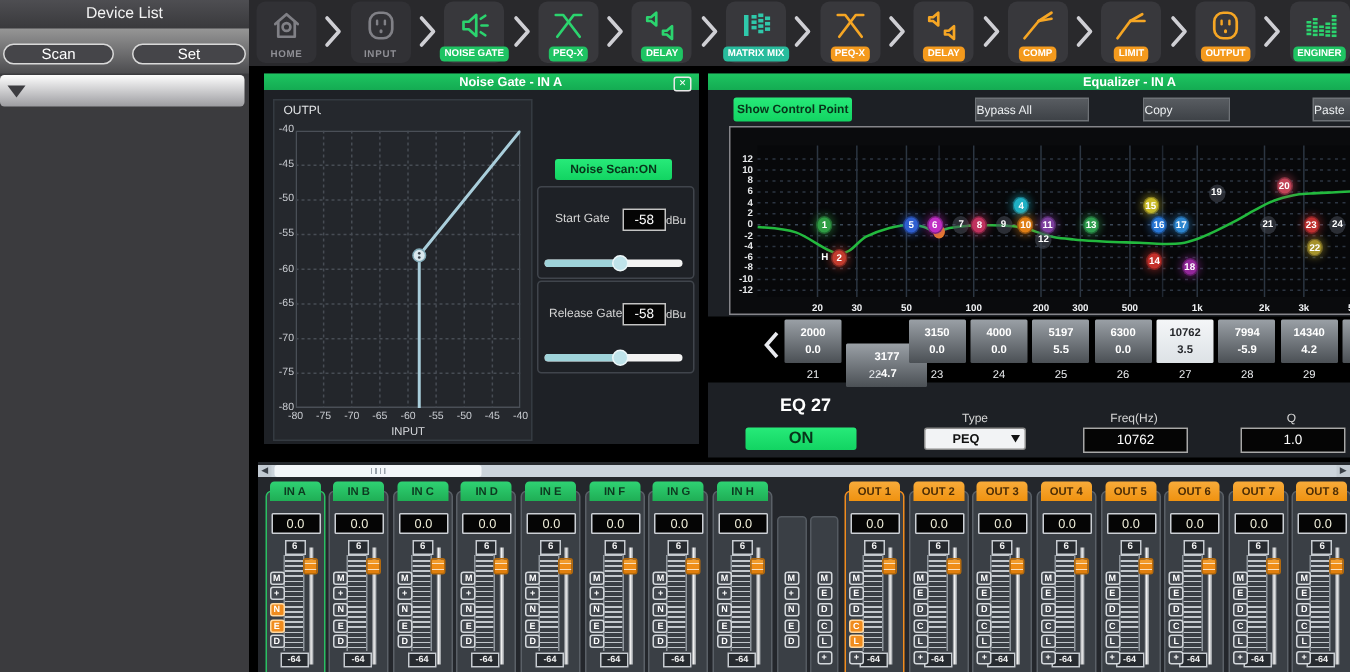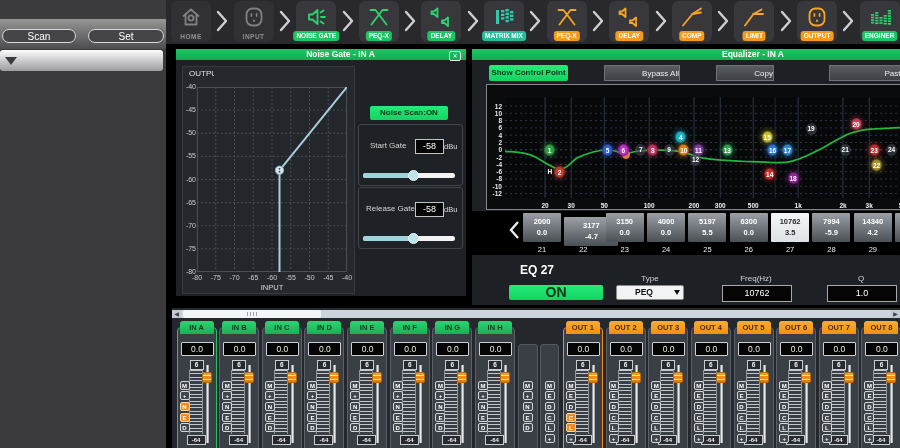--- a/index.html
+++ b/index.html
@@ -37,21 +37,21 @@
   .axis-label{color:#d8dade;font-size:7.5px;}
   .valbox{background:#050505;border:1px solid #c4c4c4;color:#fff;font-size:9px;text-align:center;}
   .grp{border:1px solid #40454c;border-radius:3px;}
   .grp-label{color:#d6d6d6;font-size:8px;}
   .unit{color:#d6d6d6;font-size:7.5px;}
   .slider-track{height:5px;border-radius:3px;background:#f3f3f3;overflow:hidden;}
   .slider-fill{position:absolute;left:0;top:0;bottom:0;background:#9fd3da;}
   .slider-thumb{width:11px;height:11px;border-radius:50%;background:#bfe3ea;border:1px solid #edf7f9;box-sizing:border-box;}
   .greenbtn{background:linear-gradient(#27ea79,#12d462);color:#07351a;font-weight:bold;text-align:center;border-radius:2px;}
   .graybtn{background:linear-gradient(#585c61,#3e4247);border:1px solid #6e7277;color:#eceff1;
-       font-size:8px;text-align:right;box-sizing:border-box;}
+       font-size:8px;text-align:left;box-sizing:border-box;margin-left:46px;}
   #eq-graph{background:#0a0b0d;border:1px solid #85858a;}
   .eq-ylab{color:#e8eaec;font-size:6.5px;font-weight:bold;text-align:right;width:14px;}
   .eq-xlab{color:#f0f2f4;font-size:6.5px;font-weight:bold;transform:translateX(-50%);}
   .eq-pt{border-radius:50%;color:#fff;font-size:6.5px;font-weight:bold;text-align:center;box-sizing:border-box;}
   .band-cell{background:linear-gradient(#9aa0a6,#4b5055);border-radius:1px;color:#fff;text-align:center;
        font-size:7.5px;font-weight:bold;line-height:1.5;padding-top:3px;box-sizing:border-box;height:29px;}
   .band-cell.sel{background:linear-gradient(#f4f6f8,#dde2e6);color:#26282c;}
   .band-num{color:#e9ebee;font-size:7.5px;text-align:center;transform:translateX(-50%);}
   .ctl-label{color:#d6d6d6;font-size:8px;text-align:center;transform:translateX(-50%);}
   
@@ -83,20 +83,21 @@
         box-sizing:border-box;background:linear-gradient(#f29c2c 0 2px,#fbe0bd 2px 3px,#ef8d17 3px 6px,#fbe0bd 6px 7px,#e07f0d 7px 11px);}
   .chbtn{position:absolute;left:2px;width:10px;height:9px;border:1px solid #d3d7db;border-radius:2px;background:#42474e;
        color:#fff;font-size:6px;font-weight:bold;text-align:center;line-height:8px;box-sizing:border-box;}
   .chbtn.on{background:#f08c1e;border-color:#ffd9a2;}
   .mstrip .chbtn{left:50%;margin-left:-5px;}
 </style>
 </head>
 <body>
 
 <div id="sidebar" class="abs">
+  <div id="sb-title" class="abs">Device List</div>
   <div id="sb-btnband" class="abs"></div>
   <div class="abs sb-btn" style="left:2px;width:74px;">Scan</div>
   <div class="abs sb-btn" style="left:88px;width:76px;">Set</div>
   <div id="sb-tree" class="abs"></div>
   <div id="sb-tri" class="abs"></div>
 </div>
 
 <div id="toolbar" class="abs">
     <div class="abs tb-item" style="left: 5px; background: rgb(49, 49, 53);">
       <svg width="24" height="26" viewBox="0 0 24 24">
@@ -409,21 +410,21 @@
     </div>
   <div id="eq-bandstrip" class="abs" style="left:0;top:162px;width:523px;height:44px;background:#000;">
     <svg class="abs" style="left:36px;top:9px;" width="13" height="20" viewBox="0 0 13 20">
       <polyline points="10,2 3,10 10,18" fill="none" stroke="#e8eaee" stroke-width="2.4"></polyline>
       </svg>
   <div class="band-cell" style="position: absolute; left: 51px; top: 2px; width: 38px;">
         <div style="font-size: 7.5px;">2000</div>
         <div style="font-size: 7.5px;">0.0</div>
       </div>
       <div class="band-num" style="position: absolute; left: 70px; top: 34px;">21</div>
-      <div class="band-cell" style="position: absolute; left: 92.35px; top: 6px; width: 54px;">
+      <div class="band-cell" style="position: absolute; left: 92.35px; top: 18px; width: 54px;">
         <div style="font-size: 7.5px;">3177</div>
         <div style="font-size: 7.5px;">-4.7</div>
       </div>
       <div class="band-num" style="position: absolute; left: 111.35px; top: 34px;">22</div>
       <div class="band-cell" style="position: absolute; left: 133.7px; top: 2px; width: 38px;">
         <div style="font-size: 7.5px;">3150</div>
         <div style="font-size: 7.5px;">0.0</div>
       </div>
       <div class="band-num" style="position: absolute; left: 152.7px; top: 34px;">23</div>
       <div class="band-cell" style="position: absolute; left: 175.05px; top: 2px; width: 38px;">
@@ -455,21 +456,21 @@
         <div style="font-size: 7.5px;">14340</div>
         <div style="font-size: 7.5px;">4.2</div>
       </div>
       <div class="band-num" style="position: absolute; left: 400.8px; top: 34px;">29</div>
       <div class="band-cell" style="position: absolute; left: 423.15px; top: 2px; width: 38px;">
         <div style="font-size: 7.5px;"></div>
         <div style="font-size: 7.5px;"></div>
       </div>
     </div>
   <div class="abs" style="left:48px;top:214px;color:#fff;font-weight:bold;font-size:12px;">EQ 27</div>
-  <div class="abs greenbtn" style="left:37px;top:236px;width:94px;height:15px;line-height:15px;font-size:14px;">ON</div>
+  <div class="abs greenbtn" style="left:25px;top:236px;width:74px;height:15px;line-height:15px;font-size:11px;">ON</div>
   <div class="abs ctl-label" style="left:178px;top:225px;">Type</div>
   <div class="abs" style="left:144px;top:236px;width:68px;height:15px;background:#f2f3f5;border:1px solid #8c8c8c;border-radius:2px;box-sizing:border-box;">
     <span style="position:absolute;left:0;right:12px;text-align:center;font-size:8.5px;font-weight:bold;color:#111;line-height:13px;">PEQ</span>
     <span style="position:absolute;right:3px;top:4px;width:0;height:0;border-left:3.5px solid transparent;border-right:3.5px solid transparent;border-top:5px solid #111;"></span>
   </div>
   <div class="abs ctl-label" style="left:284px;top:225px;">Freq(Hz)</div>
   <div class="abs valbox" style="left:250px;top:236px;width:68px;height:15px;line-height:15px;border-color:#a8a8a8;">10762</div>
   <div class="abs ctl-label" style="left:389px;top:225px;">Q</div>
   <div class="abs valbox" style="left:355px;top:236px;width:68px;height:15px;line-height:15px;border-color:#a8a8a8;">1.0</div>
 <div class="abs greenbtn" style="left: 17px; top: 16px; width: 79px; height: 16px; line-height: 16px; font-size: 8px;">Show Control Point</div>

